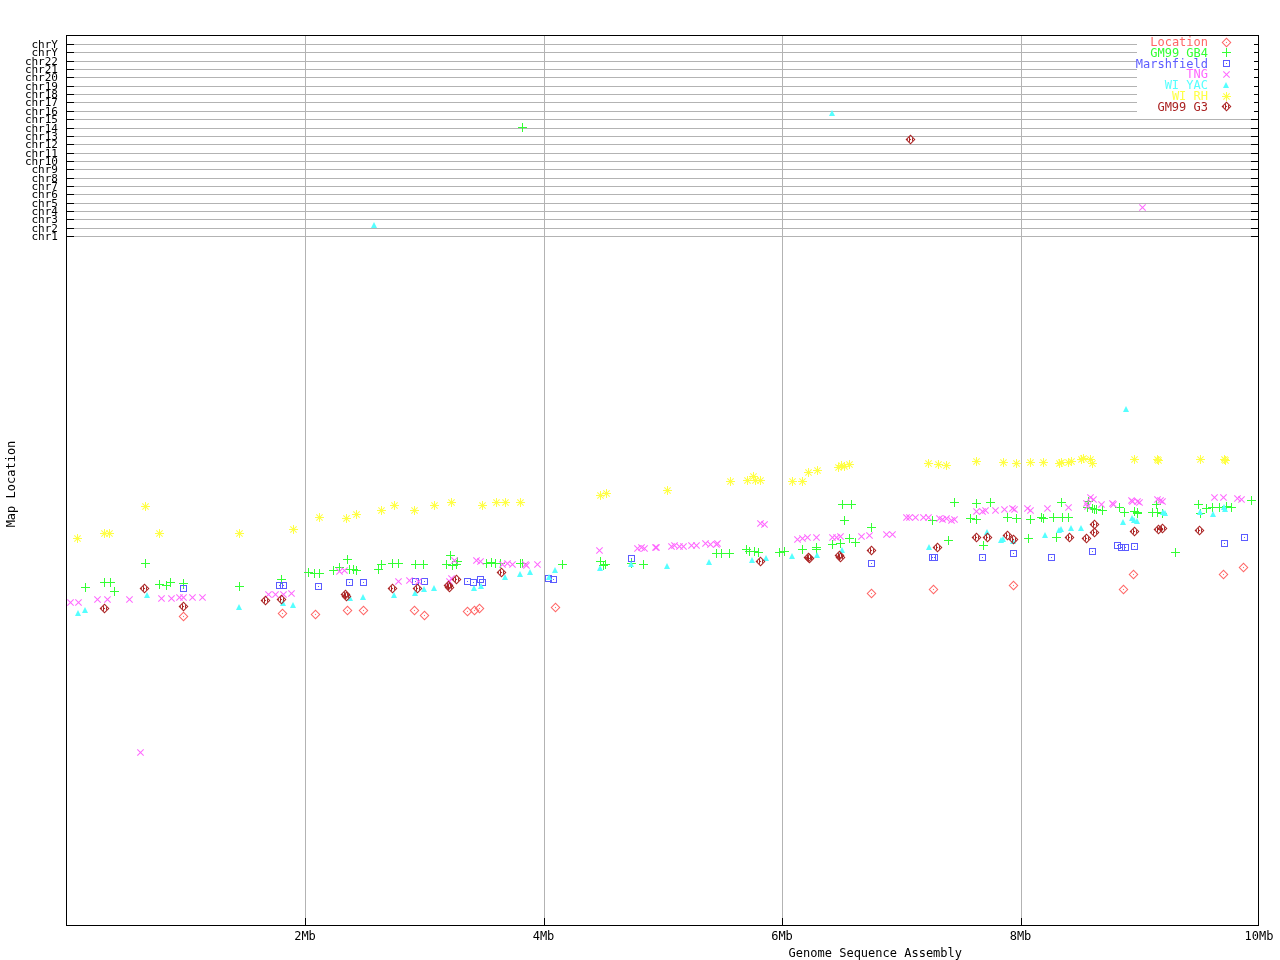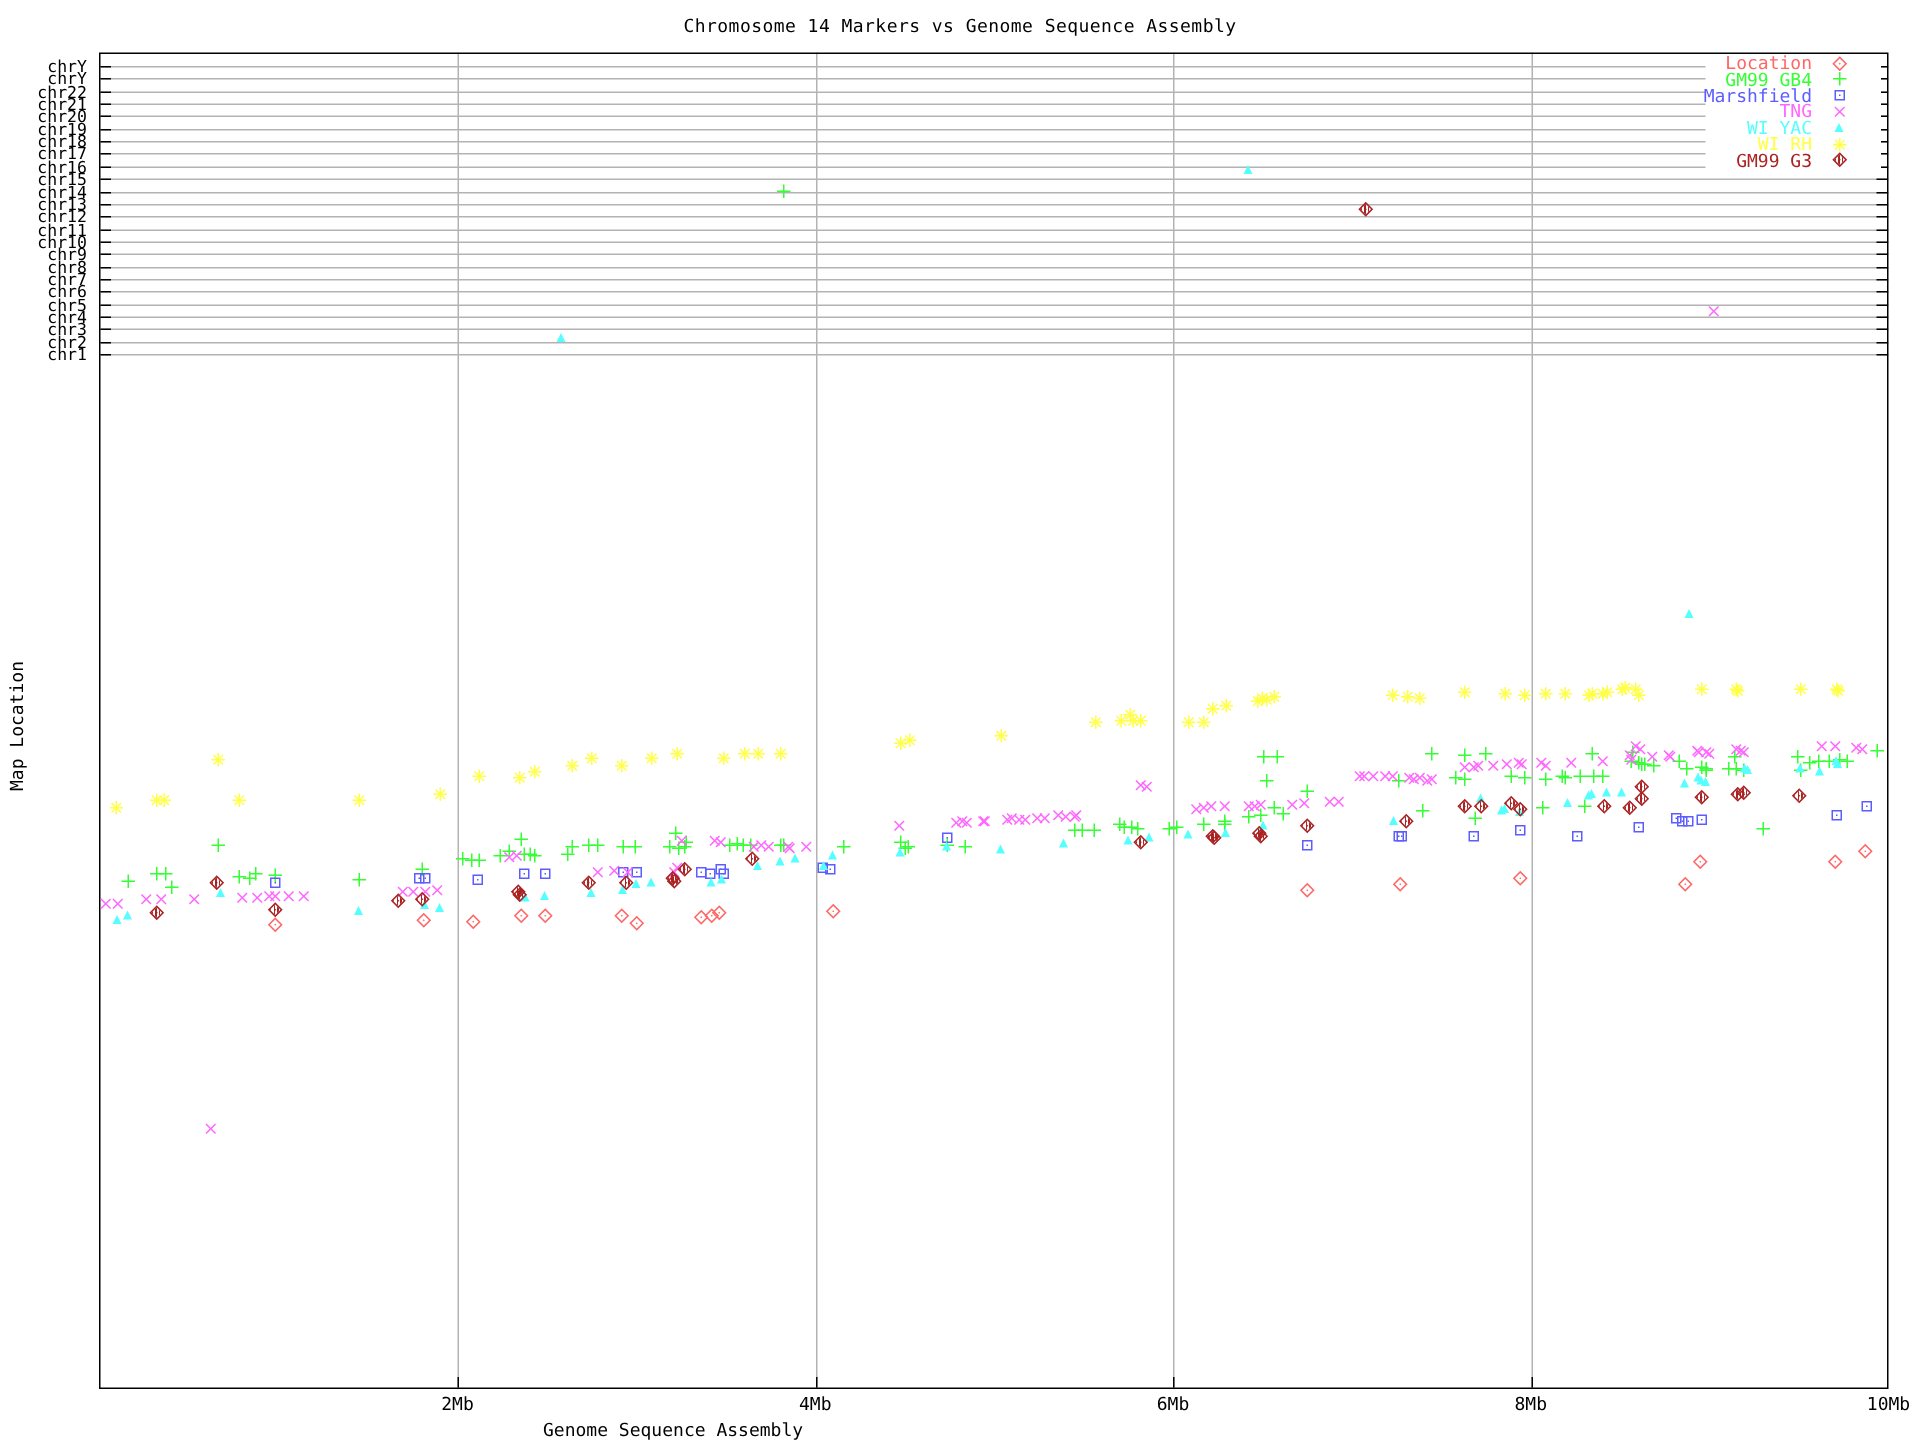--- a/index.html
+++ b/index.html
@@ -8,21 +8,21 @@
   #plot-border{position:absolute;left:66px;top:35px;width:1193px;height:891px;
                border:1px solid #000;box-sizing:border-box}
   .hgrid{position:absolute;height:1px;background:#b3b3b3}
   .vgrid{position:absolute;width:1px;background:#b3b3b3}
   .tick{position:absolute;background:#000}
   .ylab-tick{position:absolute;left:0;width:58px;text-align:right;
              font-size:11px;line-height:9px;white-space:pre}
   .xlab-tick{position:absolute;font-size:12px;line-height:12px;text-align:center;width:60px}
   #chart-title{position:absolute;left:0;top:10px;width:1280px;text-align:center;
                font-size:12px;letter-spacing:.3px}
-  #x-axis-title{position:absolute;left:362px;top:946px;width:600px;text-align:left;font-size:12px}
+  #x-axis-title{position:absolute;left:362px;top:946px;width:600px;text-align:right;font-size:12px}
   #y-axis-title{position:absolute;left:-89px;top:477px;width:200px;text-align:center;
                 font-size:12px;transform:rotate(-90deg)}
   .legend-row{position:absolute;left:1126px;width:125px;height:12px}
   .legend-label{position:absolute;left:0;top:0;width:82px;text-align:right;
                 font-size:12px;line-height:11px}
   .legend-marker{position:absolute;left:95px;top:0}
   
   .pt{position:absolute;width:10px;height:10px;pointer-events:none}
   .pt i{position:absolute;left:.5px;top:4.5px;width:9px;height:1px;background:currentColor;
         transform-origin:center;display:block}
@@ -34,21 +34,20 @@
   .sq.hatch::before{content:'';position:absolute;left:0;top:0;right:0;bottom:0;
       background:repeating-linear-gradient(45deg,currentColor 0 1px,transparent 1px 2.5px)}
   .tri{position:absolute;left:1.5px;top:2px;width:0;height:0;
       border-left:3.5px solid transparent;border-right:3.5px solid transparent;
       border-bottom:6px solid currentColor}
 </style>
 </head>
 <body>
 
 <div id="canvas">
-  <div id="chart-title">Chromosome 14 Markers vs Genome Sequence Assembly</div>
   <div id="y-axis-title">Map Location</div>
   <div id="plot-area">
       <div class="hgrid" style="left: 66px; top: 44px; width: 1193px;"></div>
       <div class="hgrid" style="left: 66px; top: 52.35px; width: 1193px;"></div>
       <div class="hgrid" style="left: 66px; top: 60.7px; width: 1193px;"></div>
       <div class="hgrid" style="left: 66px; top: 69.05px; width: 1193px;"></div>
       <div class="hgrid" style="left: 66px; top: 77.4px; width: 1193px;"></div>
       <div class="hgrid" style="left: 66px; top: 85.75px; width: 1193px;"></div>
       <div class="hgrid" style="left: 66px; top: 94.1px; width: 1193px;"></div>
       <div class="hgrid" style="left: 66px; top: 102.45px; width: 1193px;"></div>

